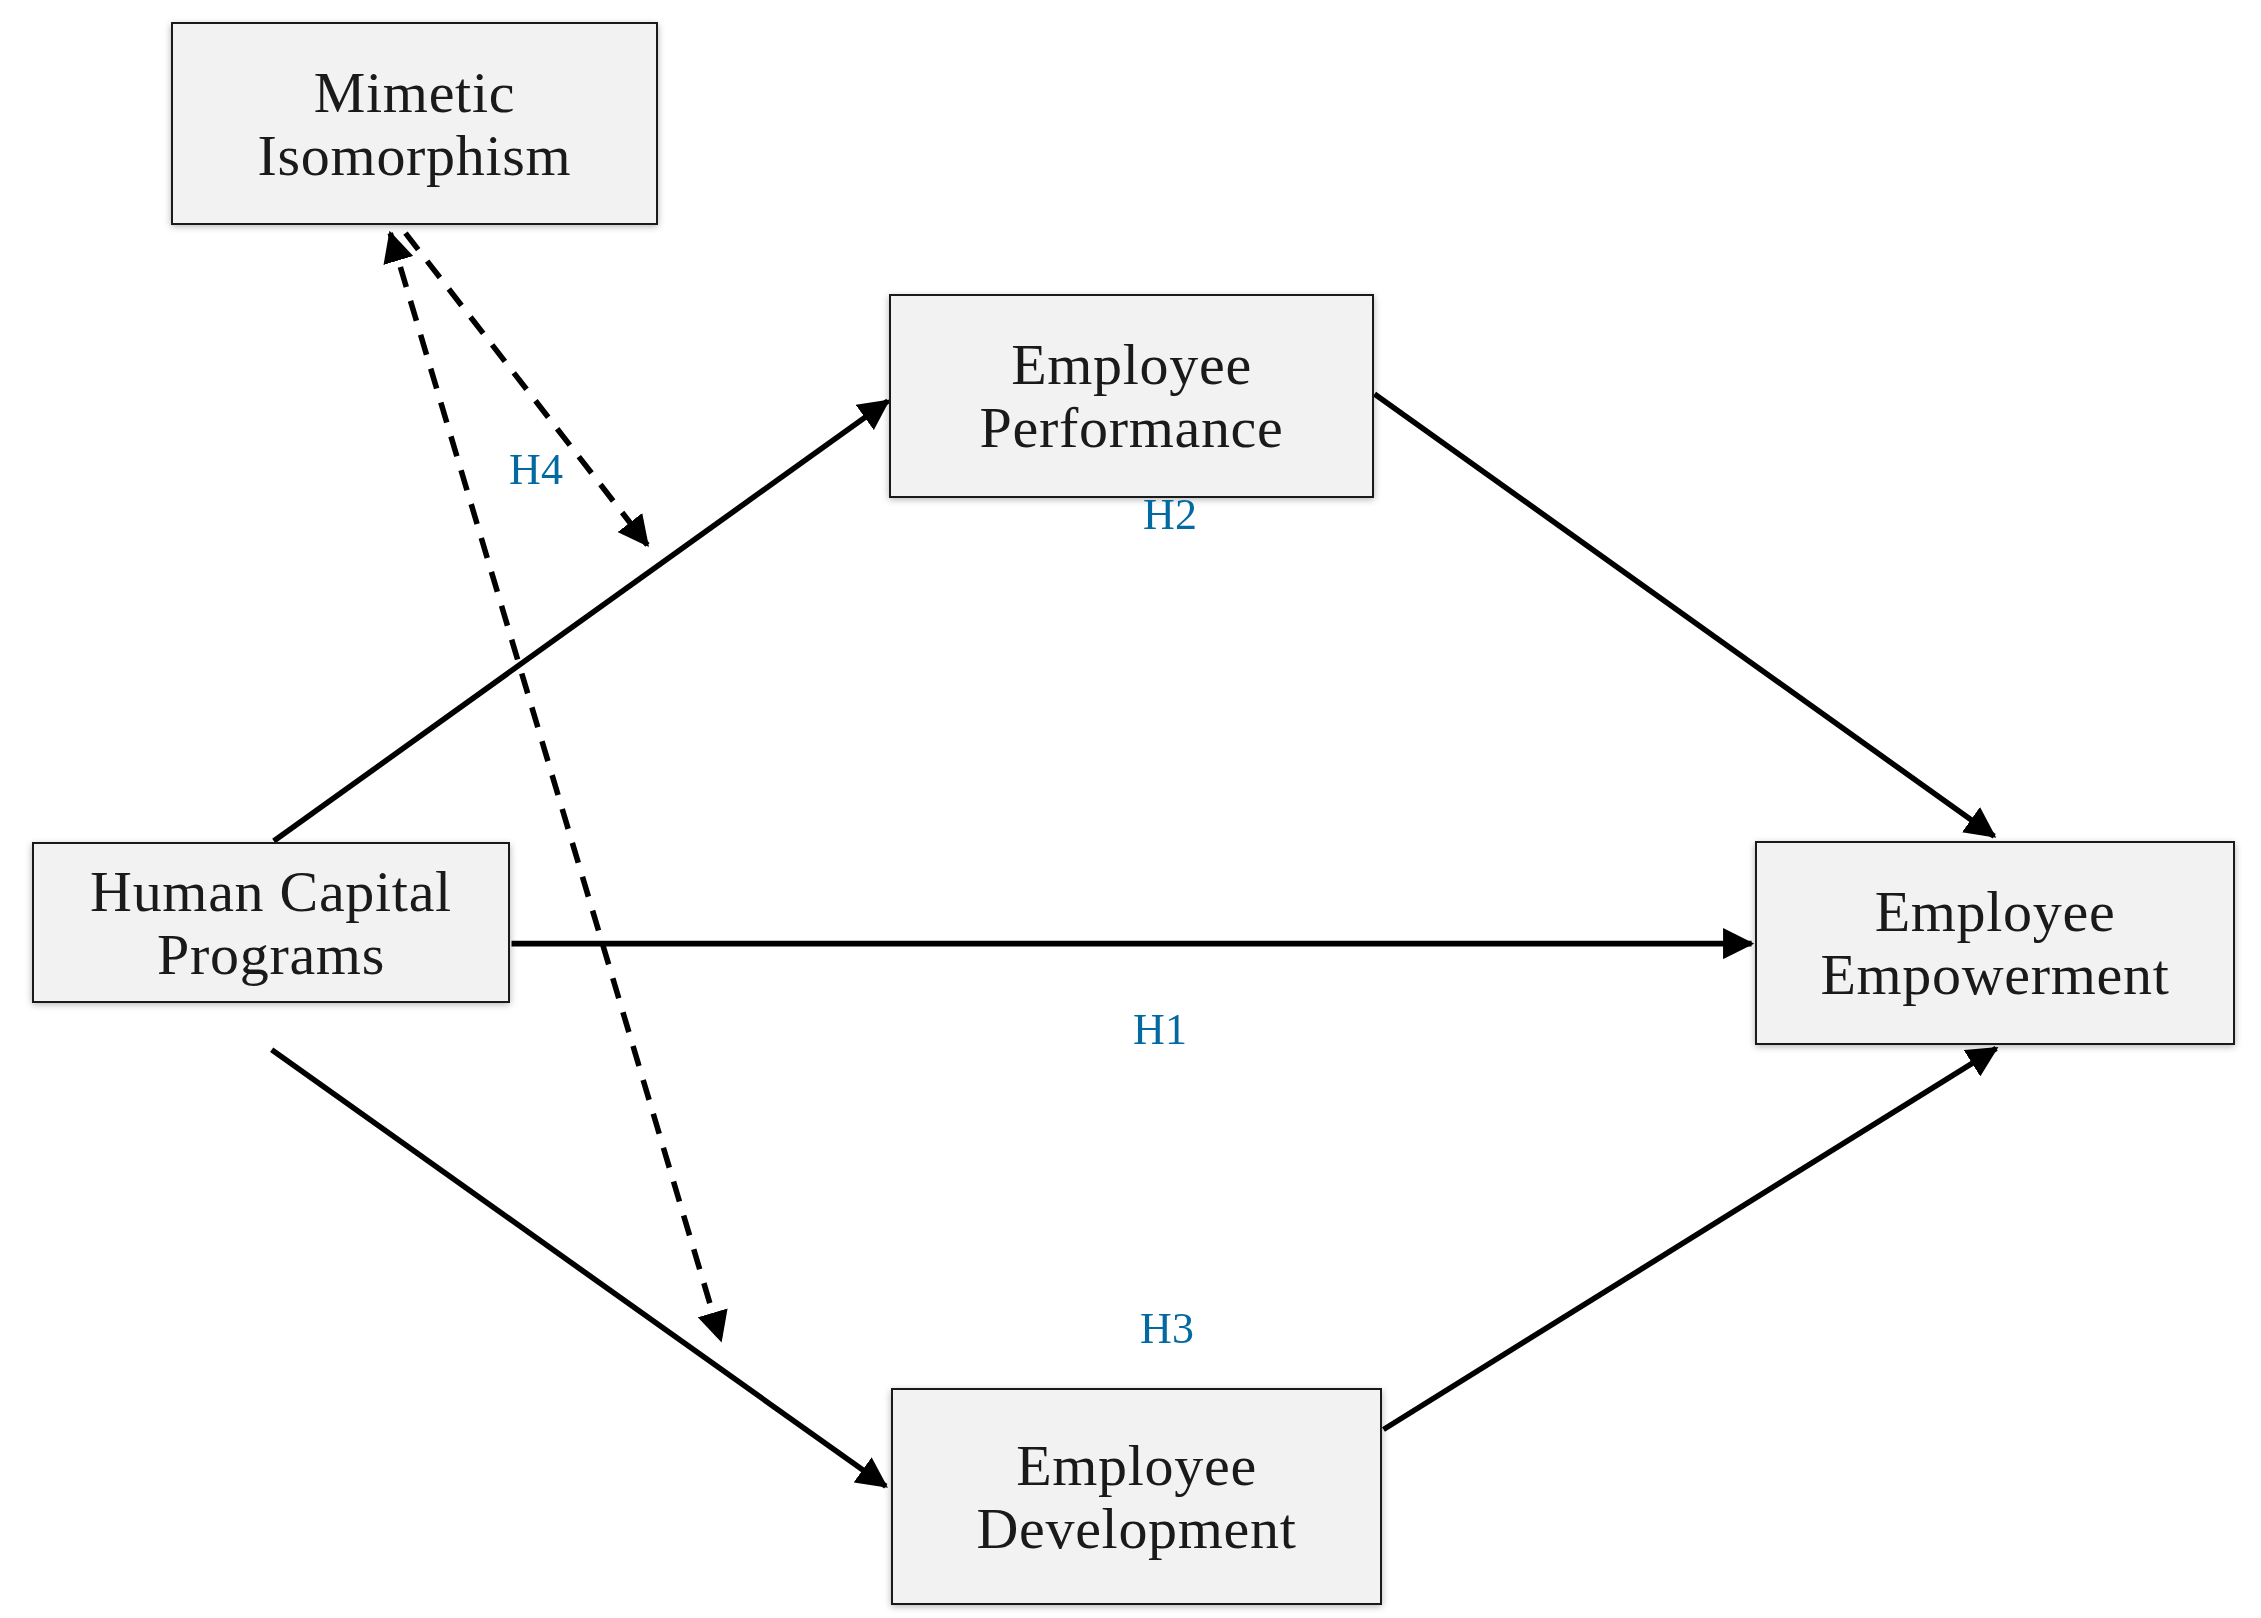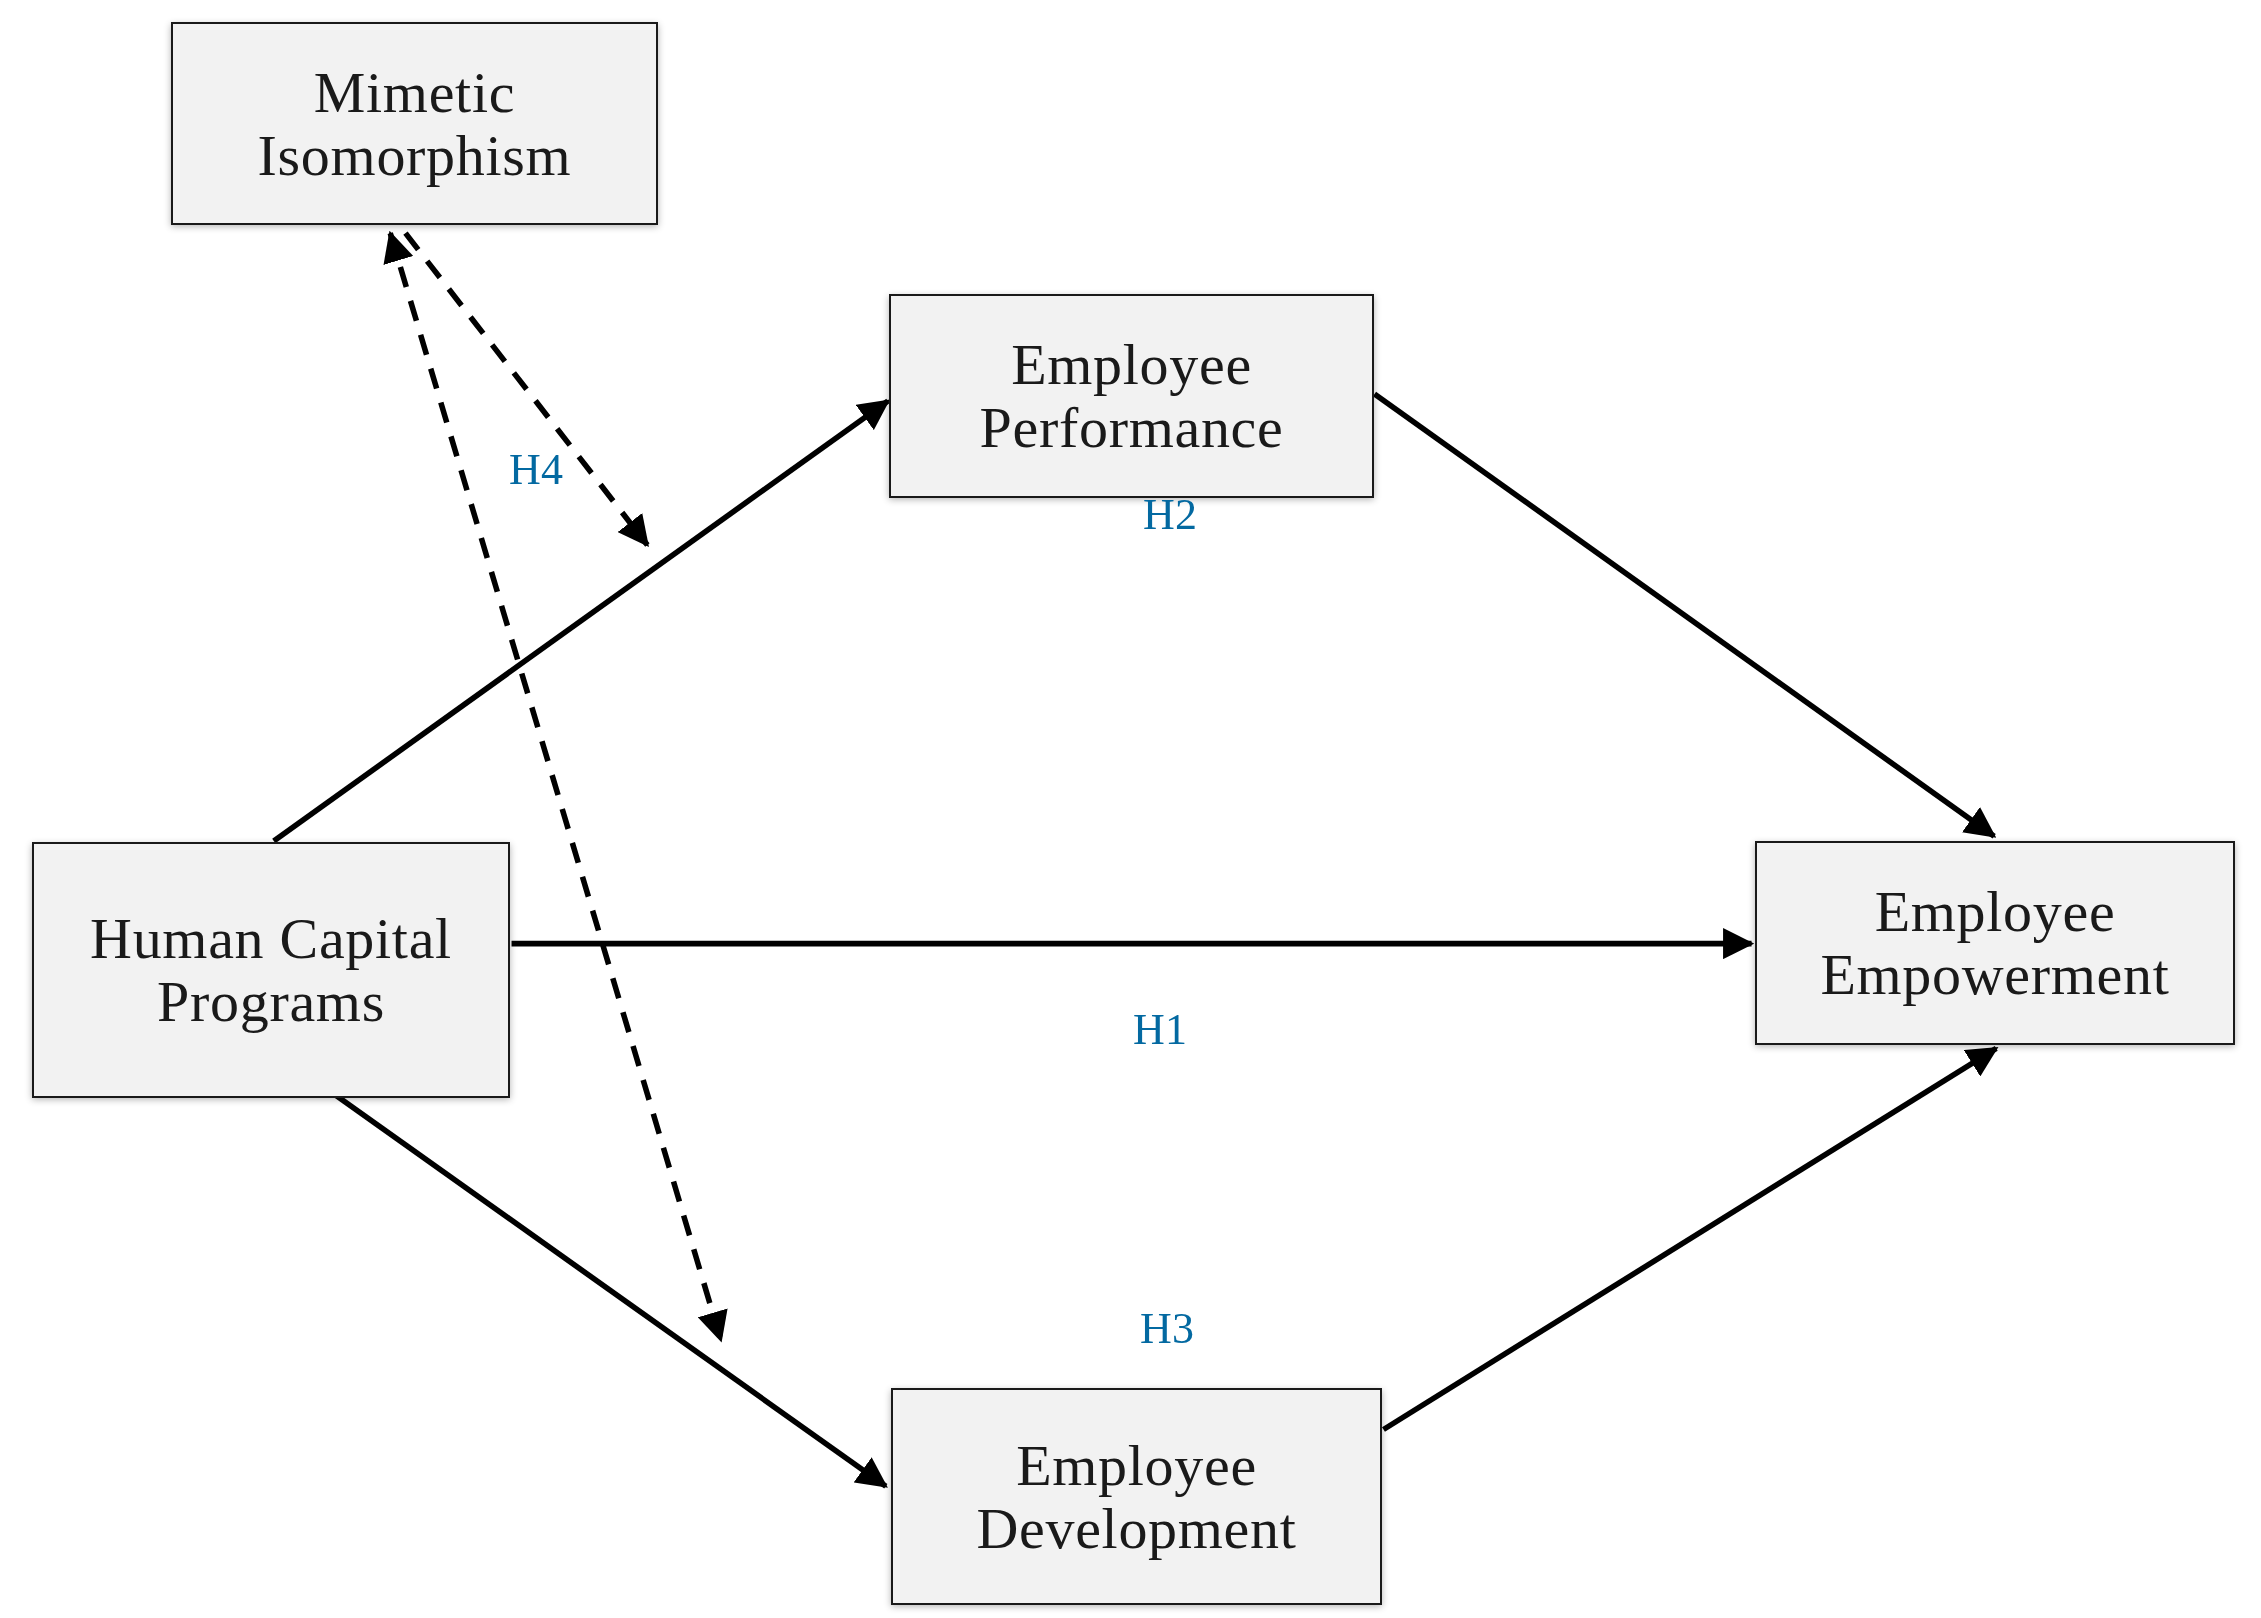--- a/index.html
+++ b/index.html
@@ -53,21 +53,21 @@
     position: absolute;
     transform: translate(-50%, -50%);
     color: #0369a1;
     font-size: 44px;
     line-height: 44px;
     white-space: nowrap;
     margin-left: 28px;
   }
   
   #node-mimetic      { left: 171px;  top: 22px;   width: 487px; height: 203px; }
-  #node-hcdp         { left: 32px;   top: 842px; width: 478px; height: 256px; }
+  #node-hcdp         { left: 32px;   top: 842px; width: 478px; height: 161px; }
   #node-resilience   { left: 889px; top: 294px;  width: 485px; height: 204px; }
   #node-empowerment  { left: 891px; top: 1388px; width: 491px; height: 217px; }
   #node-performance  { left: 1755px; top: 841px; width: 480px; height: 204px; }
   
   #hlabel-h4 { left: 508px;  top: 470px; }
   #hlabel-h2 { left: 1142px; top: 515px; }
   #hlabel-h1 { left: 1132px; top: 1030px; }
   #hlabel-h3 { left: 1139px; top: 1329px; }
 </style>
 </head>

